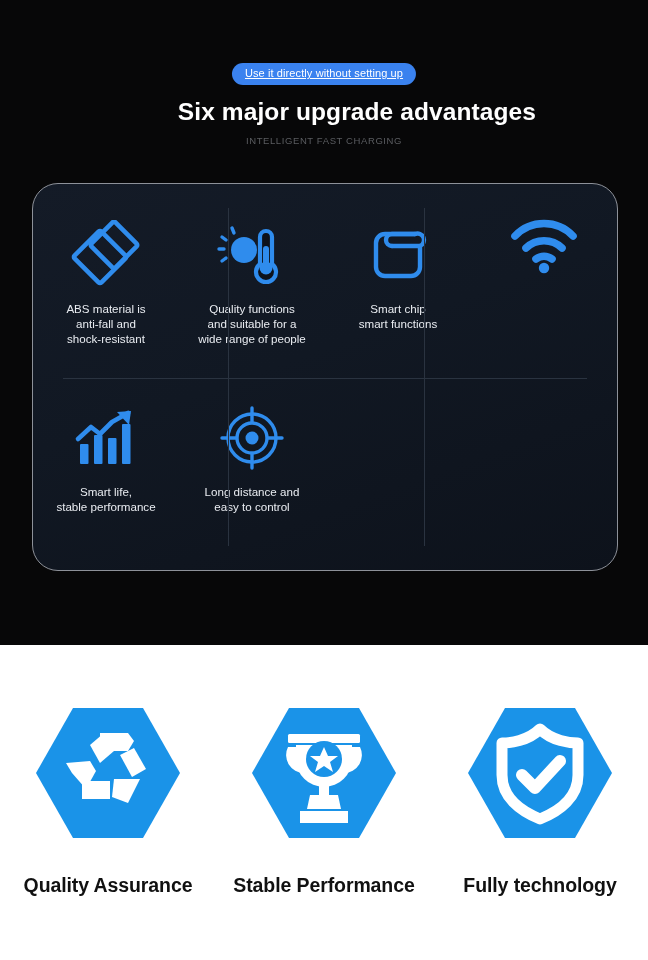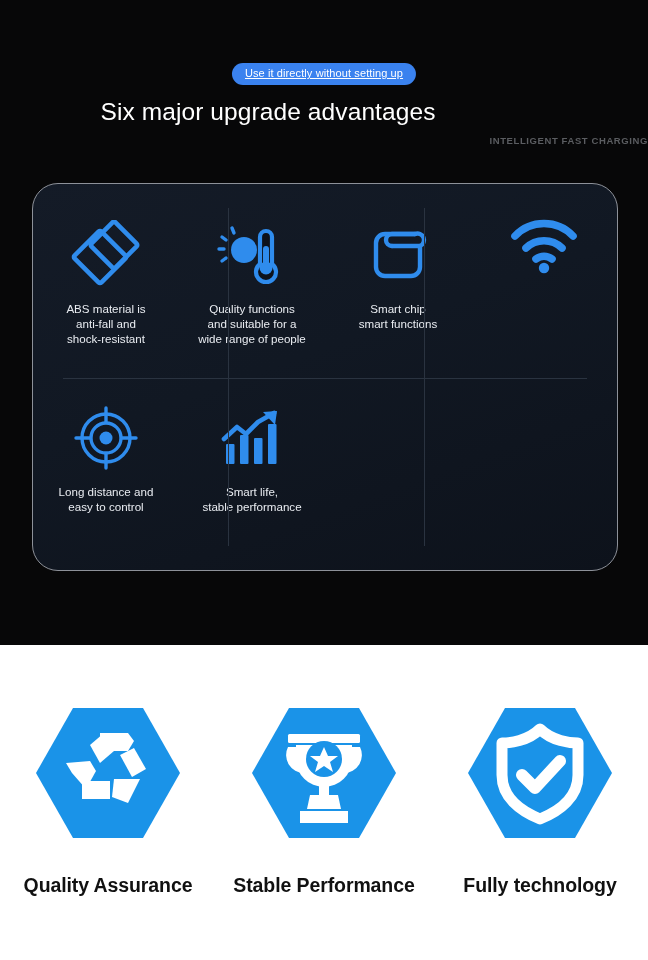--- a/index.html
+++ b/index.html
@@ -44,39 +44,38 @@
     white-space: nowrap;
     letter-spacing: 0.1px;
     text-decoration: underline;
   }
 
   .main-title {
     position: absolute;
     left: 0;
     top: 97px;
     width: 536px;
-    text-align: center;
+    text-align: right;
     color: #ffffff;
     font-size: 24.5px;
     line-height: 30px;
-    font-weight: normal;
+    font-weight: bold;
     letter-spacing: 0.1px;
   }
 
   .sub-title {
     position: absolute;
     left: 0;
     top: 135px;
     width: 648px;
-    text-align: right;
+    text-align: center;
     color: #5b5d61;
     font-size: 9.5px;
     line-height: 12px;
     letter-spacing: 0.6px;
-    font-weight: bold;
   }
 
   
   .card {
     position: absolute;
     left: 32px;
     top: 183px;
     width: 586px;
     height: 388px;
     border: 1px solid #8d9199;
@@ -256,55 +255,55 @@
                 <path d="M21 34 a26 26 0 0 1 36 0"></path>
                 <path d="M31 45 a13 13 0 0 1 16 0"></path>
               </g>
               <circle cx="39" cy="54" r="5.2" fill="#2f8ced"></circle>
             </svg>
           </div>
         </div>
 
         <div class="cell cell-r2">
           <div class="ico">
+            <svg width="78" height="62" viewBox="0 0 78 62">
+              <g fill="#2f8ced">
+                <rect x="13" y="37" width="8.5" height="20" rx="1"></rect>
+                <rect x="27" y="28" width="8.5" height="29" rx="1"></rect>
+                <rect x="41" y="31" width="8.5" height="26" rx="1"></rect>
+                <rect x="55" y="17" width="8.5" height="40" rx="1"></rect>
+              </g>
+              <g fill="none" stroke="#2f8ced" stroke-width="4.6" stroke-linecap="round" stroke-linejoin="round">
+                <path d="M11 32 L24 20 L33 27 L45 15 L61 6"></path>
+              </g>
+              <path d="M50 5 L64 4 L62 18 Z" fill="#2f8ced"></path>
+            </svg>
+          </div>
+          <div class="lbl">Smart life,
+stable performance</div>
+        </div>
+
+        <div class="cell cell-r2">
+          <div class="ico">
             <svg width="78" height="66" viewBox="0 0 78 66">
               <g fill="none" stroke="#2f8ced" stroke-width="3.4">
                 <circle cx="39" cy="33" r="24"></circle>
                 <circle cx="39" cy="33" r="15"></circle>
               </g>
               <circle cx="39" cy="33" r="6.5" fill="#2f8ced"></circle>
               <g stroke="#2f8ced" stroke-width="3.4" stroke-linecap="round">
                 <line x1="39" y1="3" x2="39" y2="17"></line>
                 <line x1="39" y1="49" x2="39" y2="63"></line>
                 <line x1="9" y1="33" x2="23" y2="33"></line>
                 <line x1="55" y1="33" x2="69" y2="33"></line>
               </g>
             </svg>
           </div>
           <div class="lbl">Long distance and
 easy to control</div>
-        </div>
-
-        <div class="cell cell-r2">
-          <div class="ico">
-            <svg width="78" height="62" viewBox="0 0 78 62">
-              <g fill="#2f8ced">
-                <rect x="13" y="37" width="8.5" height="20" rx="1"></rect>
-                <rect x="27" y="28" width="8.5" height="29" rx="1"></rect>
-                <rect x="41" y="31" width="8.5" height="26" rx="1"></rect>
-                <rect x="55" y="17" width="8.5" height="40" rx="1"></rect>
-              </g>
-              <g fill="none" stroke="#2f8ced" stroke-width="4.6" stroke-linecap="round" stroke-linejoin="round">
-                <path d="M11 32 L24 20 L33 27 L45 15 L61 6"></path>
-              </g>
-              <path d="M50 5 L64 4 L62 18 Z" fill="#2f8ced"></path>
-            </svg>
-          </div>
-          <div class="lbl">Smart life,
-stable performance</div>
         </div>
 
       </div>
 
       <div class="divider-v v1"></div>
       <div class="divider-v v2"></div>
       <div class="divider-h"></div>
 
     </div>
   </div>

